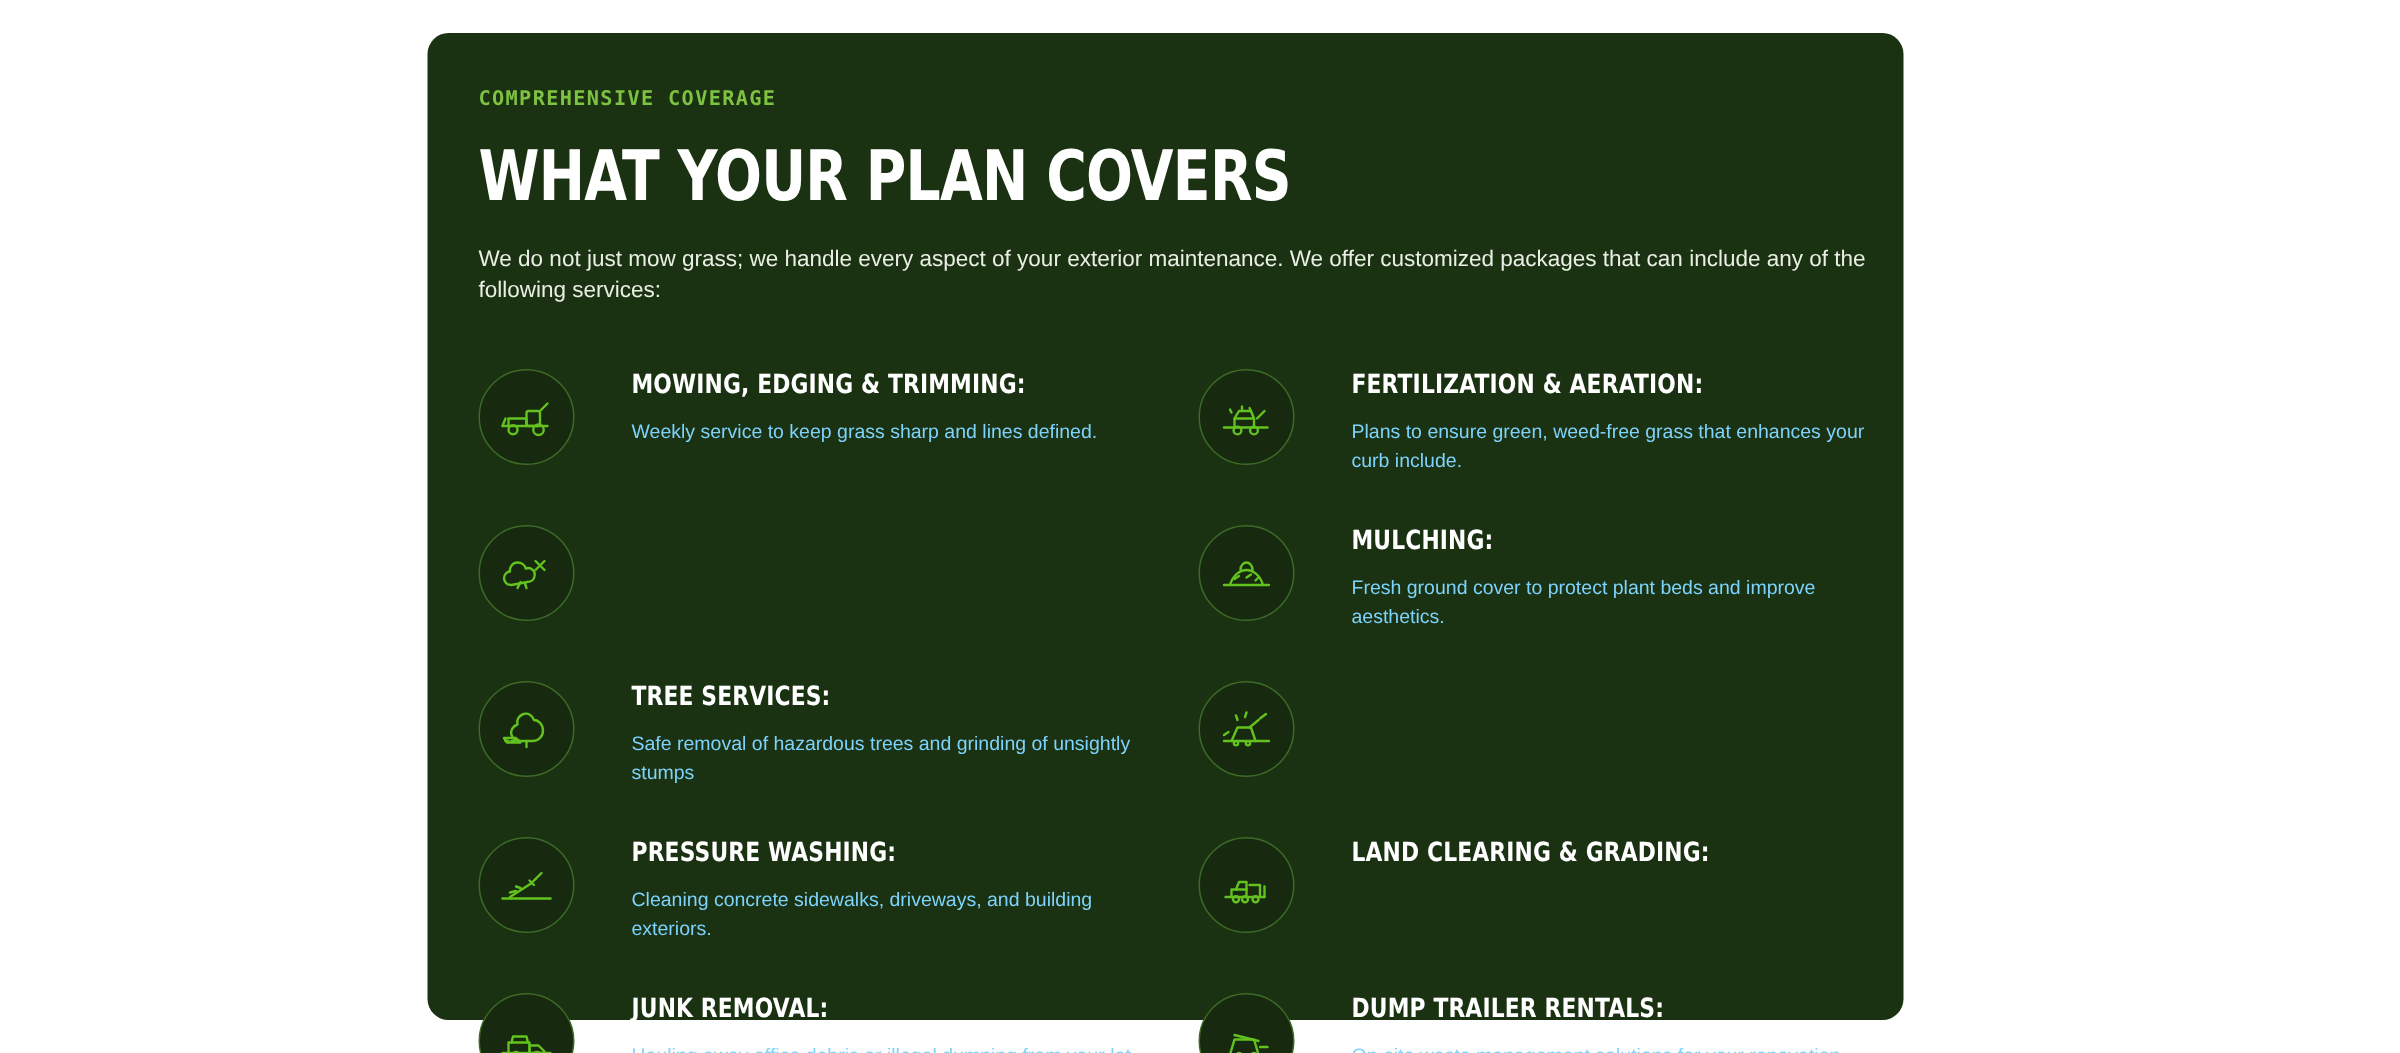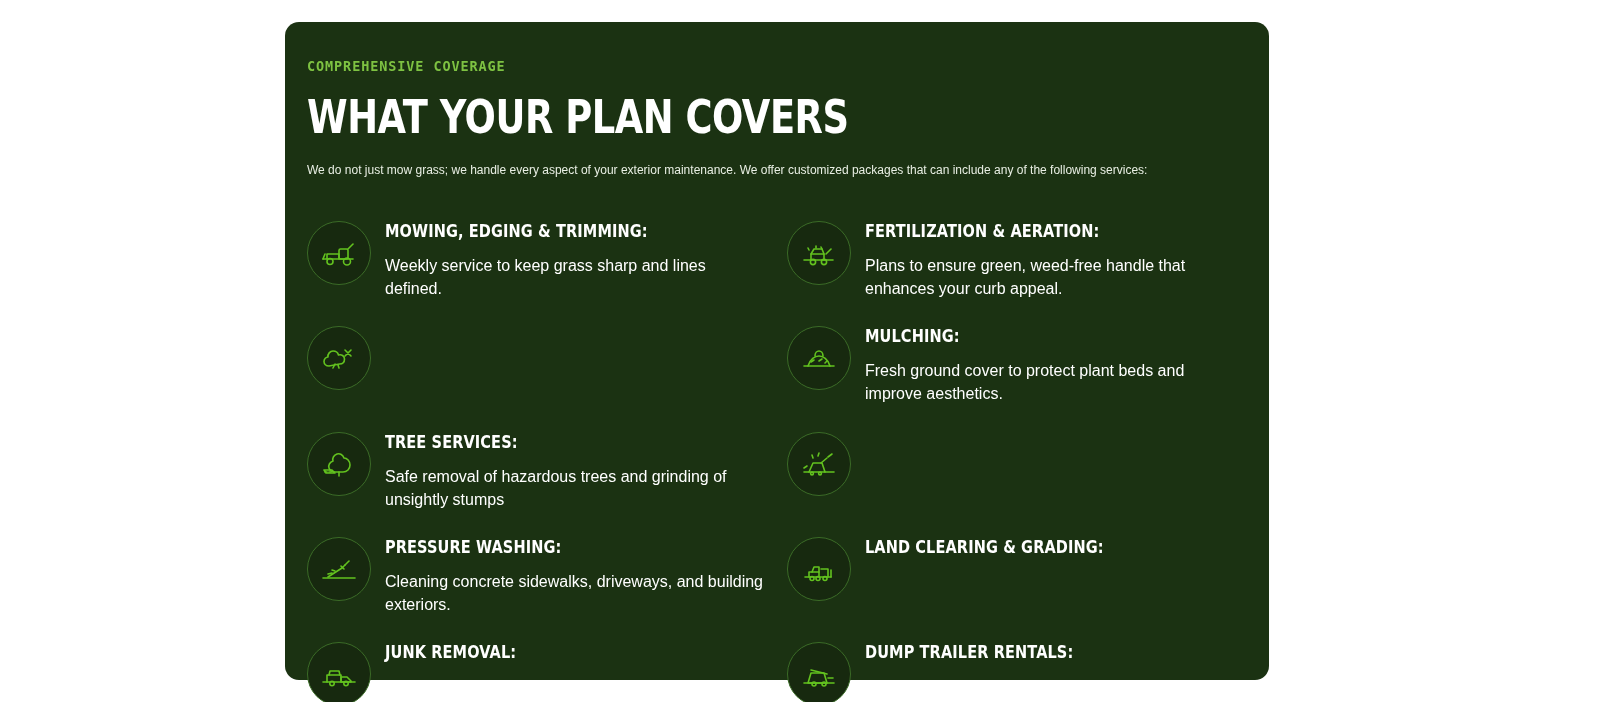--- a/index.html
+++ b/index.html
@@ -21,21 +21,21 @@
 
   .card {
     position: absolute;
     left: 285px;
     top: 22px;
     width: 984px;
     height: 658px;
     background: #1b3212;
     border-radius: 14px;
     box-sizing: border-box;
-    padding: 36px 22px 30px 22px;
+    padding: 36px 22px 30px 34px;
   }
 
   .eyebrow {
     color: #7ec242;
     font-family: "DejaVu Sans Mono", monospace;
     font-weight: bold;
     font-size: 13.5px;
     letter-spacing: 0.9px;
     text-transform: uppercase;
     margin: 0 0 0 0;
@@ -54,21 +54,21 @@
     letter-spacing: -0.5px;
     text-transform: uppercase;
     margin: 20px 0 0 0;
     transform: scaleY(1.22) scaleX(0.97);
     transform-origin: left top;
     line-height: 1.0;
   }
 
   .subhead {
     color: #e9efe4;
-    font-size: 12px;
+    font-size: 15px;
     margin: 30px 0 0 0;
     line-height: 1.4;
   }
 
   .grid {
     margin-top: 28px;
     display: grid;
     grid-template-columns: 460px 460px;
     column-gap: 20px;
     row-gap: 0px;
@@ -94,38 +94,39 @@
     justify-content: center;
     margin-top: 2px;
   }
 
   .icon-wrap svg {
     display: block;
   }
 
   .item-text {
     padding-top: 4px;
+    margin-left: 24px;
   }
 
   .item-title {
     color: #ffffff;
     font-family: "DejaVu Sans", sans-serif;
     font-weight: bold;
     font-size: 15px;
     letter-spacing: 0.1px;
     text-transform: uppercase;
     transform: scaleY(1.18) scaleX(0.97);
     transform-origin: left top;
     margin: 0 0 0 0;
     line-height: 1.0;
   }
 
   .item-desc {
-    color: #ffffff;
-    font-size: 16px;
+    color: #7dd3fc;
+    font-size: 13px;
     line-height: 1.45;
     margin: 16px 0 0 0;
     max-width: 380px;
   }
 
   .col-right .item-desc {
     max-width: 372px;
   }
 </style>
 </head>
@@ -166,21 +167,21 @@
               <path d="M12 23v-6h13v6"></path>
               <path d="M12 17l3-5h8l2 5"></path>
               <circle cx="14" cy="25" r="2.6"></circle>
               <circle cx="25" cy="25" r="2.6"></circle>
               <path d="M27 17l5-5"></path>
               <path d="M9 11l1 2M17 9l0 2M22 10l1 2"></path>
             </svg>
           </div>
           <div class="item-text">
             <div class="item-title">Fertilization &amp; Aeration:</div>
-            <div class="item-desc">Plans to ensure green, weed-free handle that enhances your curb appeal.</div>
+            <div class="item-desc">Plans to ensure green, weed-free grass that enhances your curb include.</div>
           </div>
         </div>
 
         <div class="item col-left">
           <div class="icon-wrap">
             <svg width="40" height="32" viewBox="0 0 40 32" fill="none" stroke="#63c21f" stroke-width="1.6" stroke-linecap="round" stroke-linejoin="round">
               <path d="M10 24c-3 0-5-2-5-4.5S7 15 9 15c-.5-3 2-6 5-6s5 2 5.5 4c3-1 6 1 6 4s-2 5-5 5z"></path>
               <path d="M26 8l6 6M32 8l-6 6"></path>
               <path d="M14 26l2-4M20 26l-1-3"></path>
             </svg>

